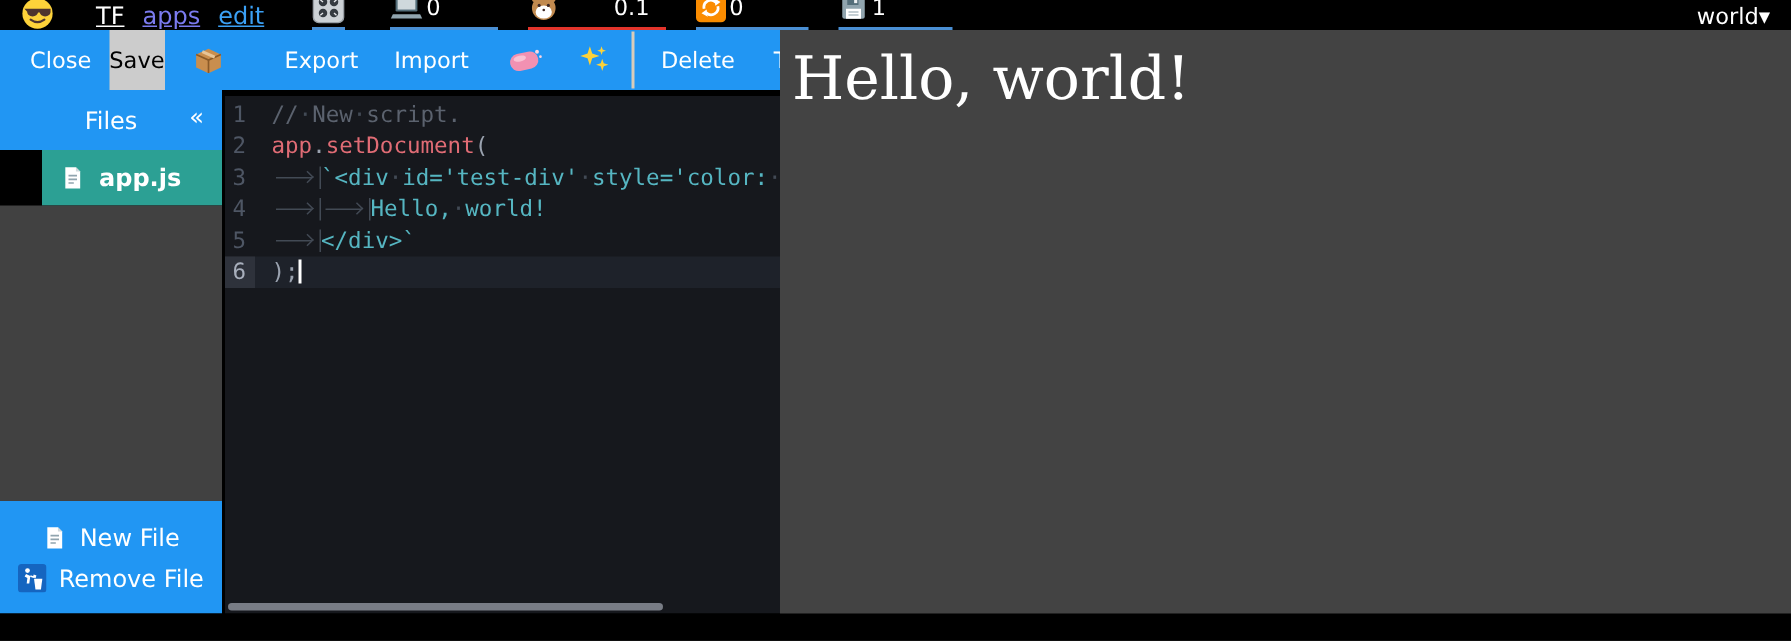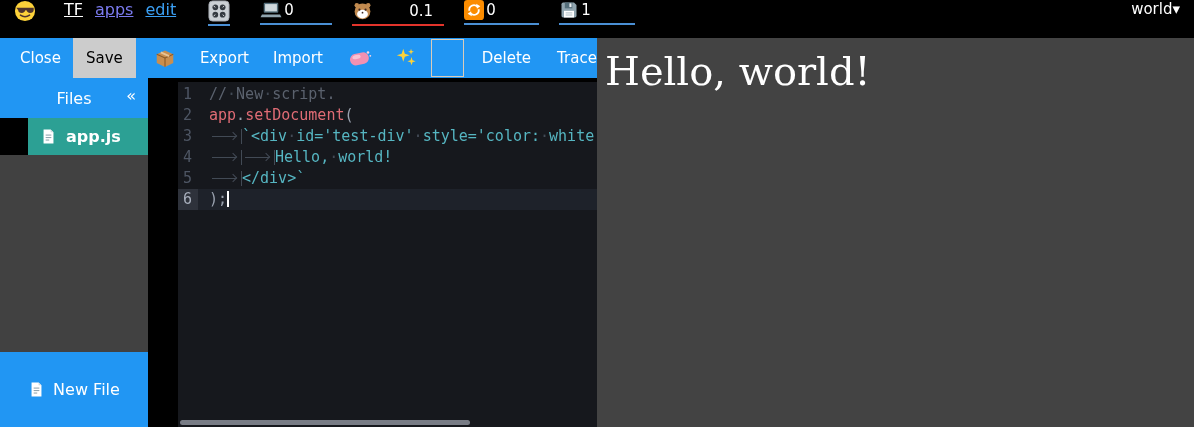--- a/index.html
+++ b/index.html
@@ -10,56 +10,56 @@
     --code_comment:#5b626e; --code_variable:#e06c75; --code_string:#56b6c2; --code_plain:#9aa2af;
     --code_ws:#424a55; --save_button_bg:#cccccc; --link_purple:#7b7bef; --link_blue:#3ba0f4;
     --box_border:#d9ccba; --scrollbar_thumb:#787c85;
   }
   *{margin:0;padding:0;box-sizing:border-box;}
   html,body{width:1194px;height:427px;overflow:hidden;background:#000;
     font-family:"DejaVu Sans","Liberation Sans",sans-serif;}
   svg{display:block;}
 
   
-  .topbar{height:38px;background:var(--topbar_bg);display:flex;align-items:flex-start;padding:0 14px;color:#fff;}
+  .topbar{height:20px;background:var(--topbar_bg);display:flex;align-items:flex-end;padding:0 14px;color:#fff;}
   .topbar .brand{color:#fff;font-size:16px;text-decoration:underline;margin-left:28px;font-weight:500;}
   .topbar .lnk{font-size:16px;text-decoration:underline;margin-left:12px;}
   .lnk-apps{color:var(--link_purple);margin-left:30px;}
   .lnk-edit{color:var(--link_blue);margin-left:34px;}
   .icon-link{margin-left:32px;padding-bottom:2px;border-bottom:2px solid var(--underline_blue);}
   .counter{display:flex;align-items:center;gap:2px;padding-bottom:3px;margin-left:20px;}
   .counter.u-blue{border-bottom:2px solid var(--underline_blue);}
   .counter.u-red{border-bottom:2px solid var(--underline_red);gap:36px;}
   .counter .val{color:#fff;font-size:15px;}
   .c1{width:72px;margin-left:30px;}
   .c2{width:92px;}
   .c3{width:75px;}
   .c4{width:76px;}
   .user-menu{margin-left:auto;font-size:15px;color:#fff;}
 
   
   .workspace{display:flex;height:389px;}
-  .left-col{width:597px;display:flex;flex-direction:column;background:#000;}
+  .left-col{width:520px;display:flex;flex-direction:column;background:#000;}
 
   
   .toolbar{height:40px;background:var(--accent_blue);display:flex;align-items:center;color:#fff;font-size:15px;}
   .tb-label{cursor:default;}
   .tb-close{margin-left:20px;}
   .save-btn{margin-left:12px;height:40px;width:63px;background:var(--save_button_bg);color:#000;
     border:none;font-size:15px;font-family:inherit;}
   .tb-pkg{margin-left:18px;}
-  .tb-export{margin-left:24px;}
+  .tb-export{margin-left:40px;}
   .tb-import{margin-left:24px;}
   .tb-soap{margin-left:25px;}
   .tb-spark{margin-left:23px;}
   .empty-btn{margin-left:14px;width:33px;height:38px;background:transparent;border:1px solid var(--box_border);}
   .tb-delete{margin-left:18px;}
   .tb-trace{margin-left:26px;text-align:center;}
 
-  .left-body{flex:1;display:flex;background:#000;overflow:hidden;gap:28px;}
+  .left-body{flex:1;display:flex;background:#000;overflow:hidden;}
 
   
   .files{width:148px;display:flex;flex-direction:column;}
   .files-header{height:40px;background:var(--accent_blue);display:flex;align-items:center;justify-content:center;
     position:relative;color:#fff;font-size:16px;}
   .collapse{position:absolute;right:12px;top:8px;font-size:16px;color:#fff;}
   .file-item{height:37px;background:var(--files_teal);display:flex;align-items:center;gap:9px;padding-left:12px;
     color:#fff;font-weight:bold;font-size:16px;margin-left:28px;}
   .files-body{flex:1;background:var(--panel_gray);}
   .files-footer{height:75px;background:var(--accent_blue);display:flex;flex-direction:column;justify-content:center;gap:8px;}
@@ -249,20 +249,35 @@
                 <path d="M15 2l4 4h-4z" fill="#cfd8dc"></path>
                 <g stroke="#90a4ae" stroke-width="1.5">
                   <line x1="8" y1="10" x2="16" y2="10"></line>
                     <line x1="8" y1="13.5" x2="16" y2="13.5"></line>
                     <line x1="8" y1="17" x2="13" y2="17"></line>
                 </g>
               </svg>
             </span>
             <span>New File</span>
           </div>
+          <div class="ffile-row">
+            <span>
+              <svg width="19" height="19" viewBox="0 0 24 24">
+                <rect width="24" height="24" rx="3" fill="#1565c0"></rect>
+                <g fill="#fff">
+                  <circle cx="8" cy="5.5" r="2"></circle>
+                  <path d="M6.8 8.5l3.6 1.6-.9 6.4H7.3l.6-4.8-2.3-1.2z"></path>
+                  <path d="M13.5 12.5h7l-1.2 9h-4.6z"></path>
+                  <rect x="12.8" y="9.2" width="2.4" height="2.4" transform="rotate(18 14 10.4)"></rect>
+                </g>
+                <path d="M10.4 10.1l3 1" stroke="#fff" stroke-width="1.4"></path>
+              </svg>
+            </span>
+            <span>Remove File</span>
+          </div>
         </div>
       </aside>
 
       <div class="editor">
         <div class="code-area">
             <div class="code-line"><span class="gutter-cell">1</span><span class="code-content"><span class="tok comment">//<span class="ws">·</span>New<span class="ws">·</span>script.</span></span></div>
             <div class="code-line"><span class="gutter-cell">2</span><span class="code-content"><span class="tok variable">app</span><span class="tok plain">.</span><span class="tok variable">setDocument</span><span class="tok plain">(</span></span></div>
             <div class="code-line"><span class="gutter-cell">3</span><span class="code-content"><span class="tab"></span><span class="tok string">`&lt;div<span class="ws">·</span>id='test-div'<span class="ws">·</span>style='color:<span class="ws">·</span>white;<span class="ws">·</span>f</span></span></div>
             <div class="code-line"><span class="gutter-cell">4</span><span class="code-content"><span class="tab"></span><span class="tab"></span><span class="tok string">Hello,<span class="ws">·</span>world!</span></span></div>
             <div class="code-line"><span class="gutter-cell">5</span><span class="code-content"><span class="tab"></span><span class="tok string">&lt;/div&gt;`</span></span></div>

